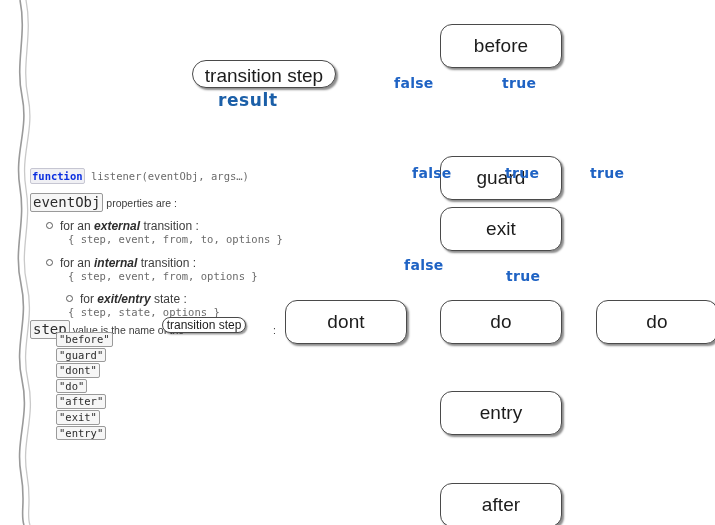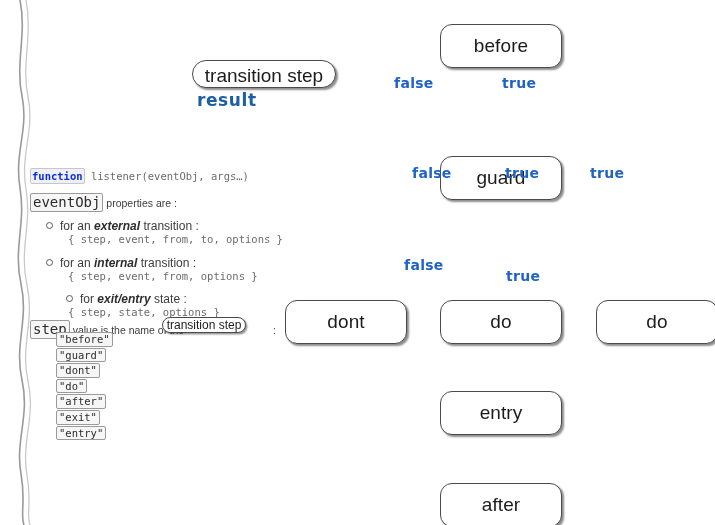--- a/index.html
+++ b/index.html
@@ -80,20 +80,21 @@
 
   
   .result-word {
     position: absolute;
     color: #1b5fa8;
     font-family: "DejaVu Sans", sans-serif;
     font-size: 17px;
     font-weight: 700;
     letter-spacing: .6px;
     white-space: nowrap;
+    margin-left: 21px;
   }
 
   
   .doc {
     position: absolute;
     color: #3d3d3d;
     font-size: 10.5px;
     line-height: 1.35;
     white-space: nowrap;
   }
@@ -179,20 +180,23 @@
   <div class="result-word" style="left:197px; top:90px;">result</div>
 
   <div class="node" style="left:440px; top:24px; width:122px; height:44px;">
     <span>before</span>
   </div>
 
   <div class="node" style="left:440px; top:116px; width:122px; height:44px;margin-top:40px;">
     <span>guard</span>
   </div>
 
+  <div class="node" style="left:440px; top:207px; width:122px; height:44px;">
+    <span>exit</span>
+  </div>
 
   <div class="node" style="left:285px; top:300px; width:122px; height:44px;">
     <span>dont</span>
   </div>
 
   <div class="node" style="left:440px; top:300px; width:122px; height:44px;">
     <span>do</span>
   </div>
 
   <div class="node" style="left:596px; top:300px; width:122px; height:44px;">

